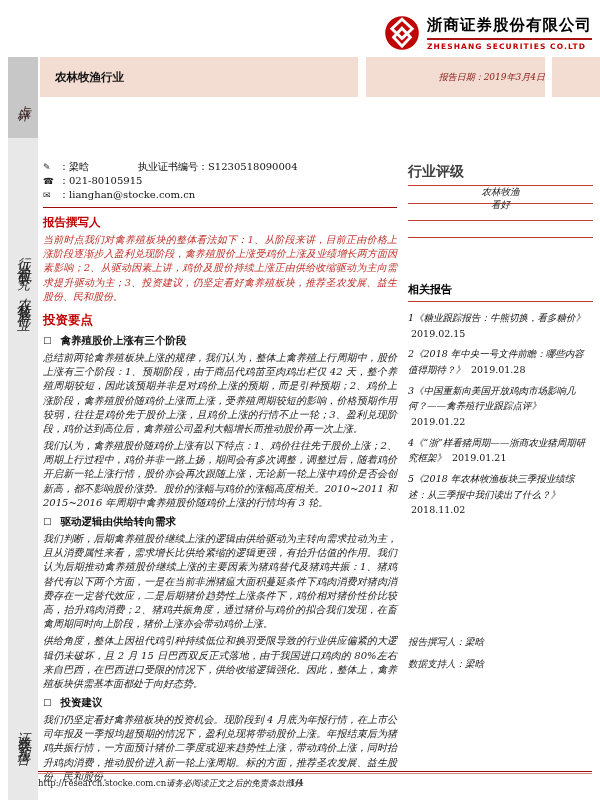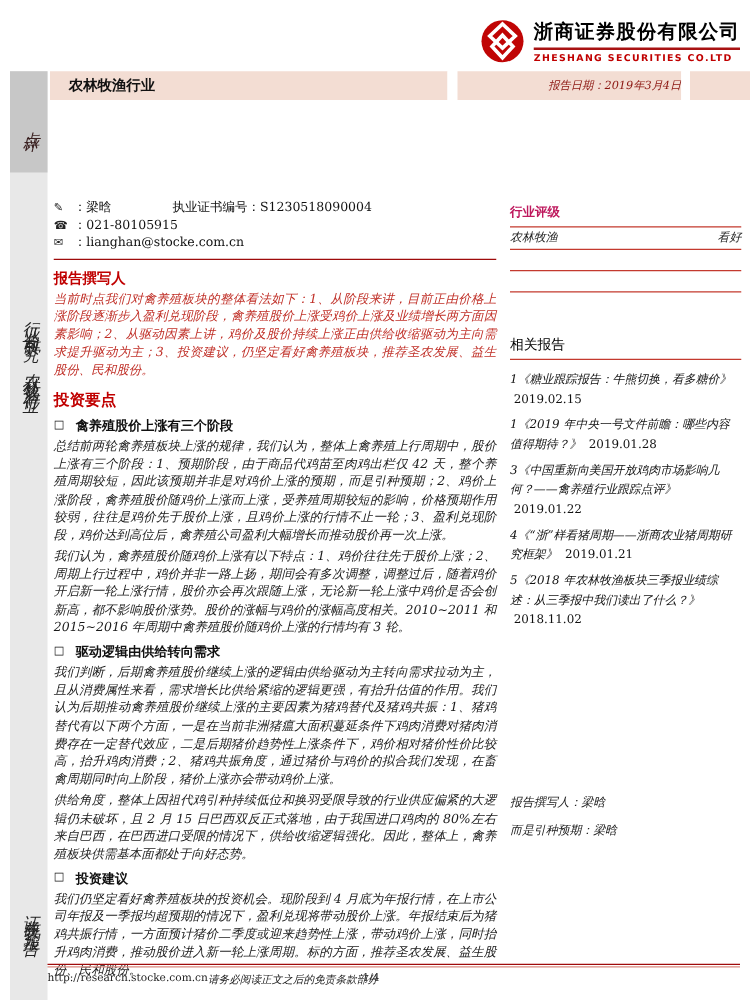--- a/index.html
+++ b/index.html
@@ -17,21 +17,21 @@
   .stamp-box .vtext { letter-spacing:3px; color:#3a2020; font-style:italic; }
   .side-mid { position:absolute; top:190px; left:0; width:30px; display:flex; justify-content:center; }
   .side-bottom { position:absolute; top:665px; left:0; width:30px; display:flex; justify-content:center; }
   
   .brand { position:absolute; top:15px; right:8px; display:flex; align-items:flex-start; gap:7px; }
   .brand-logo { width:36px; height:36px; }
   .brand-cn { font-size:15.5px; font-weight:bold; letter-spacing:1px; color:#000;
               border-bottom:2px solid #a81212; padding-bottom:2px; }
   .brand-en { font-size:7.5px; font-weight:bold; color:#c00000; letter-spacing:1.1px; margin-top:2px; }
   
-  .topbar { position:absolute; left:40px; top:57px; width:560px; height:23px; display:flex; }
+  .topbar { position:absolute; left:40px; top:57px; width:560px; height:40px; display:flex; }
   .tb-left { width:318px; background:#f3ddd3; display:flex; align-items:center; padding-left:15px;
              font-size:11.5px; font-weight:bold; color:#111; }
   .tb-gap1 { width:8px; background:#fff; }
   .tb-date { flex:1; background:#f3ddd3; display:flex; align-items:center; justify-content:flex-end;
              padding-right:0; font-size:9px; color:#8b1510;
              font-family:"DejaVu Serif","Liberation Serif",serif; font-style:italic; }
   .tb-gap2 { width:7px; background:#fff; }
   .tb-right { width:48px; background:#f3ddd3; }
   
   .banner { position:absolute; left:40px; top:80px; width:560px; height:58px; display:flex; }
@@ -42,33 +42,33 @@
   .bn-sub { font-size:12px; margin-top:5px; letter-spacing:1px;
             font-family:"DejaVu Serif","Liberation Serif",serif; font-style:italic; }
   
   .col-main { position:absolute; left:43px; top:160px; width:354px; }
   .a-line { display:flex; align-items:baseline; font-size:10px; line-height:13px; color:#111;
             font-family:"DejaVu Serif","Liberation Serif",serif; }
   .a-icon { width:16px; font-style:normal; font-family:"DejaVu Sans",sans-serif; font-size:9px; color:#222; }
   .a-name { width:79px; }
   .analyst-rule { border:none; border-top:1.5px solid #9e0b0b; margin:5px 0 7px; }
   .intro-h { color:#c00000; font-weight:bold; font-size:11.5px; margin-bottom:3px; }
-  .serifcjk { font-family:"DejaVu Serif","Liberation Serif",serif; font-style:italic; }
+  .serifcjk { font-family:"DejaVu Serif","Liberation Serif",serif; font-style:italic;flex-direction:column; }
   .intro-body { color:#c03028; font-size:10px; line-height:1.42; text-align:justify; }
   .kp-h { color:#c00000; font-weight:bold; font-size:12.5px; margin:8px 0 3px; }
   .sec-title { display:flex; gap:9px; font-weight:bold; font-size:10.5px; color:#111; margin:5px 0 3px; }
   .bullet { font-weight:normal; font-size:9px; position:relative; top:1px; }
   .para { font-size:10px; line-height:1.42; text-align:justify; color:#1a1a1a; margin-bottom:3px; }
   
   .col-side { position:absolute; left:408px; top:163px; width:185px; }
-  .rating-h { font-size:10px; font-weight:bold; color:#be185d; padding-bottom:4px; border-bottom:1.5px solid #c43a2e; }
+  .rating-h { font-size:14px; font-weight:bold; color:#404040; padding-bottom:4px; border-bottom:1.5px solid #c43a2e; }
   .rating-row { display:flex; justify-content:space-between; align-items:center; height:18px;
                 border-bottom:1px solid #c43a2e; font-size:9.5px; color:#222; }
   .rating-empty { height:17px; border-bottom:1px solid #c43a2e; }
-  .related-h { margin-top:34px; font-size:11px; font-weight:normal; color:#000;
+  .related-h { margin-top:44px; font-size:11px; font-weight:bold; color:#000;
                padding-bottom:4px; border-bottom:1.5px solid #c43a2e; margin-bottom:8px; }
   .rel-item { font-size:9.5px; line-height:1.65; color:#111; margin-bottom:5px; }
   .rel-date { margin-left:3px; font-style:normal; font-family:"DejaVu Serif",serif; }
   .credits { position:absolute; left:408px; top:636px; width:185px; font-size:9.5px; color:#222; }
   .credit-line { margin-bottom:9px; }
   
   .footer { position:absolute; left:38px; top:771px; width:554px; }
   .footer-rule { height:3px; border-top:1px solid #a00b0b; border-bottom:1px solid #d98a80; }
   .footer-row { position:relative; display:flex; justify-content:flex-start; margin-top:4px;
                 font-size:8.5px; color:#222; }
@@ -166,40 +166,40 @@
     <div class="rating-empty"></div>
     <div class="rating-empty"></div>
 
     <div class="related-h">相关报告</div>
 
     <div class="rel-item serifcjk">
       <span>1《糖业跟踪报告：牛熊切换，看多糖价》</span>
       <span class="rel-date">2019.02.15</span>
     </div>
     <div class="rel-item serifcjk">
-      <span>1《2019 年中央一号文件前瞻：哪些内容值得期待？》</span>
+      <span>2《2018 年中央一号文件前瞻：哪些内容值得期待？》</span>
       <span class="rel-date">2019.01.28</span>
     </div>
     <div class="rel-item serifcjk">
       <span>3《中国重新向美国开放鸡肉市场影响几何？——禽养殖行业跟踪点评》</span>
       <span class="rel-date">2019.01.22</span>
     </div>
     <div class="rel-item serifcjk">
       <span>4《“浙”样看猪周期——浙商农业猪周期研究框架》</span>
       <span class="rel-date">2019.01.21</span>
     </div>
     <div class="rel-item serifcjk">
       <span>5《2018 年农林牧渔板块三季报业绩综述：从三季报中我们读出了什么？》</span>
       <span class="rel-date">2018.11.02</span>
     </div>
   </div>
 
   <div class="credits serifcjk">
     <div class="credit-line">报告撰写人：梁晗</div>
-    <div class="credit-line">而是引种预期：梁晗</div>
+    <div class="credit-line">数据支持人：梁晗</div>
   </div>
 
   <div class="footer">
     <div class="footer-rule"></div>
     <div class="footer-row">
       <span class="f-url">http://research.stocke.com.cn</span>
       <span class="f-page">1/4</span>
       <span class="f-disc">请务必阅读正文之后的免责条款部分</span>
     </div>
   </div>

